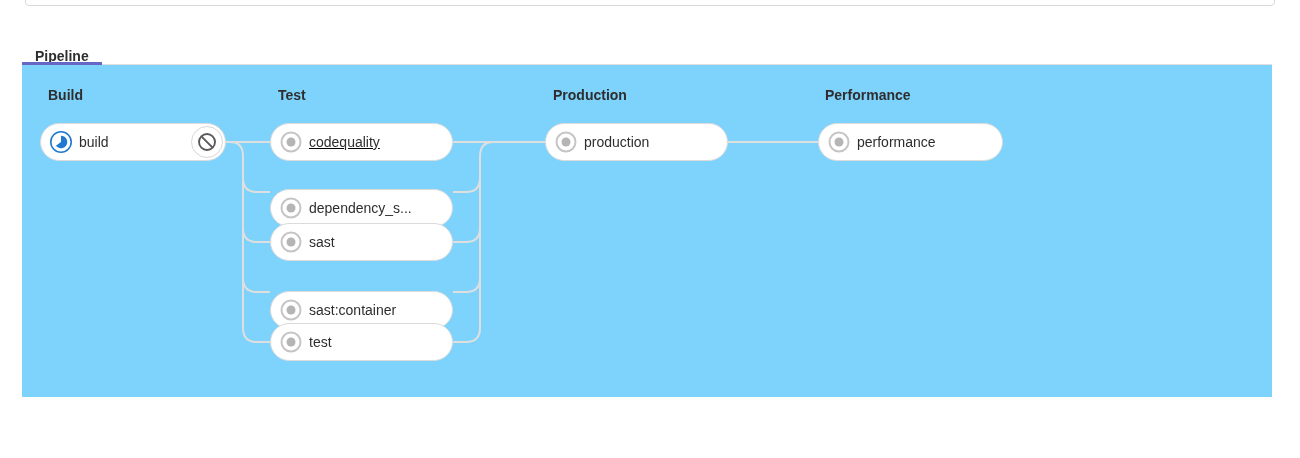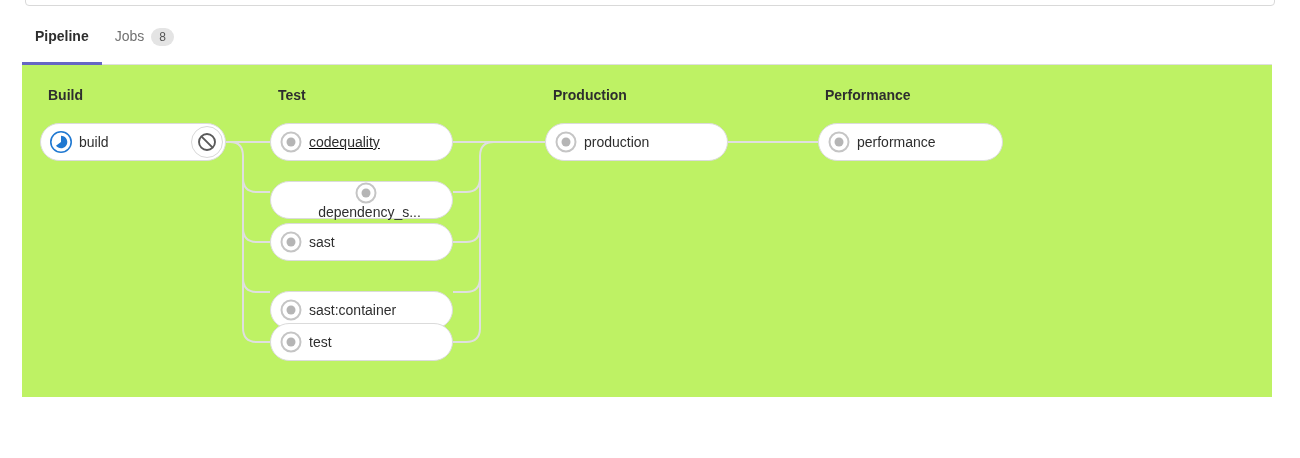--- a/index.html
+++ b/index.html
@@ -6,31 +6,31 @@
   html, body { width: 1300px; height: 458px; background: #ffffff; overflow: hidden;
     font-family: "Liberation Sans", "DejaVu Sans", sans-serif; }
 
   
   .top-card-edge { position: absolute; left: 25px; top: -6px; width: 1250px; height: 12px;
     border: 1px solid #d9d9d9; border-radius: 0 0 4px 4px; background: #fff; }
 
   
   .tabbar { position: absolute; left: 22px; top: 28px; width: 1250px; height: 37px;
     border-bottom: 1px solid #dfdfdf; display: flex; align-items: stretch; }
-  .tab { display: flex; align-items: flex-start; gap: 7px; padding: 0 13px; cursor: pointer;
+  .tab { display: flex; align-items: flex-end; gap: 7px; padding: 0 13px; cursor: pointer;
     font-size: 14px; color: #707070; position: relative; }
   .tab.active { color: #2e2e2e; font-weight: bold; }
   .tab.active::after { content: ""; position: absolute; left: 0; right: 0; bottom: -1px;
     height: 3px; background: #6666c4; }
   .tab-badge { background: #e4e4e4; color: #555; font-size: 12px; font-weight: normal;
     border-radius: 10px; padding: 2px 8px; line-height: 14px; }
 
   
   .graph-panel { position: absolute; left: 22px; top: 65px; width: 1250px; height: 332px;
-    background: #bef264; }
+    background: #7dd3fc; }
   .connectors { position: absolute; left: 0; top: 0; }
 
   .stage-label { position: absolute; font-size: 14px; font-weight: bold; color: #2e2e2e;
     top: 22px; white-space: nowrap; }
 
   .job-chip { position: absolute; height: 38px; background: #ffffff; border: 1px solid #dbdbdb;
     border-radius: 19px; display: flex; align-items: center; padding-left: 9px;
     cursor: pointer; }
   .job-chip .status-icon { width: 22px; height: 22px; flex: 0 0 auto; display: block; }
   .job-chip .job-label { margin-left: 7px; font-size: 14px; color: #2e2e2e; white-space: nowrap; }
@@ -40,24 +40,20 @@
     align-items: center; justify-content: center; cursor: pointer; padding: 0; }
 </style>
 </head>
 <body>
 
 <div class="top-card-edge"></div>
 
 <div class="tabbar">
   <div class="tab active">
     <span>Pipeline</span>
-  </div>
-  <div class="tab">
-    <span>Jobs</span>
-    <span class="tab-badge">8</span>
   </div>
 </div>
 
 <div class="graph-panel">
 
   <svg class="connectors" width="1250" height="332" viewBox="0 0 1250 332" fill="none">
     <g stroke="#dfdfdf" stroke-width="2" fill="none">
 
       <path d="M204,77 H248"></path>
       <path d="M208,77 Q221,77 221,91 L221,263 Q221,277 235,277 L248,277"></path>
@@ -95,21 +91,21 @@
   </div>
 
   <div class="job-chip" style="left:248px; top:58px; width:183px;text-decoration:underline;">
     <svg class="status-icon" viewBox="0 0 22 22">
       <circle cx="11" cy="11" r="9.5" stroke="#c5c5c5" stroke-width="2" fill="#fff"></circle>
       <circle cx="11" cy="11" r="4.5" fill="#b5b5b5"></circle>
     </svg>
     <span class="job-label">codequality</span>
   </div>
 
-  <div class="job-chip" style="left:248px; top:116px; width:183px;flex-direction:column;">
+  <div class="job-chip" style="left:248px; top:124px; width:183px;">
     <svg class="status-icon" viewBox="0 0 22 22">
       <circle cx="11" cy="11" r="9.5" stroke="#c5c5c5" stroke-width="2" fill="#fff"></circle>
       <circle cx="11" cy="11" r="4.5" fill="#b5b5b5"></circle>
     </svg>
     <span class="job-label">dependency_s...</span>
   </div>
 
   <div class="job-chip" style="left:248px; top:158px; width:183px;">
     <svg class="status-icon" viewBox="0 0 22 22">
       <circle cx="11" cy="11" r="9.5" stroke="#c5c5c5" stroke-width="2" fill="#fff"></circle>

